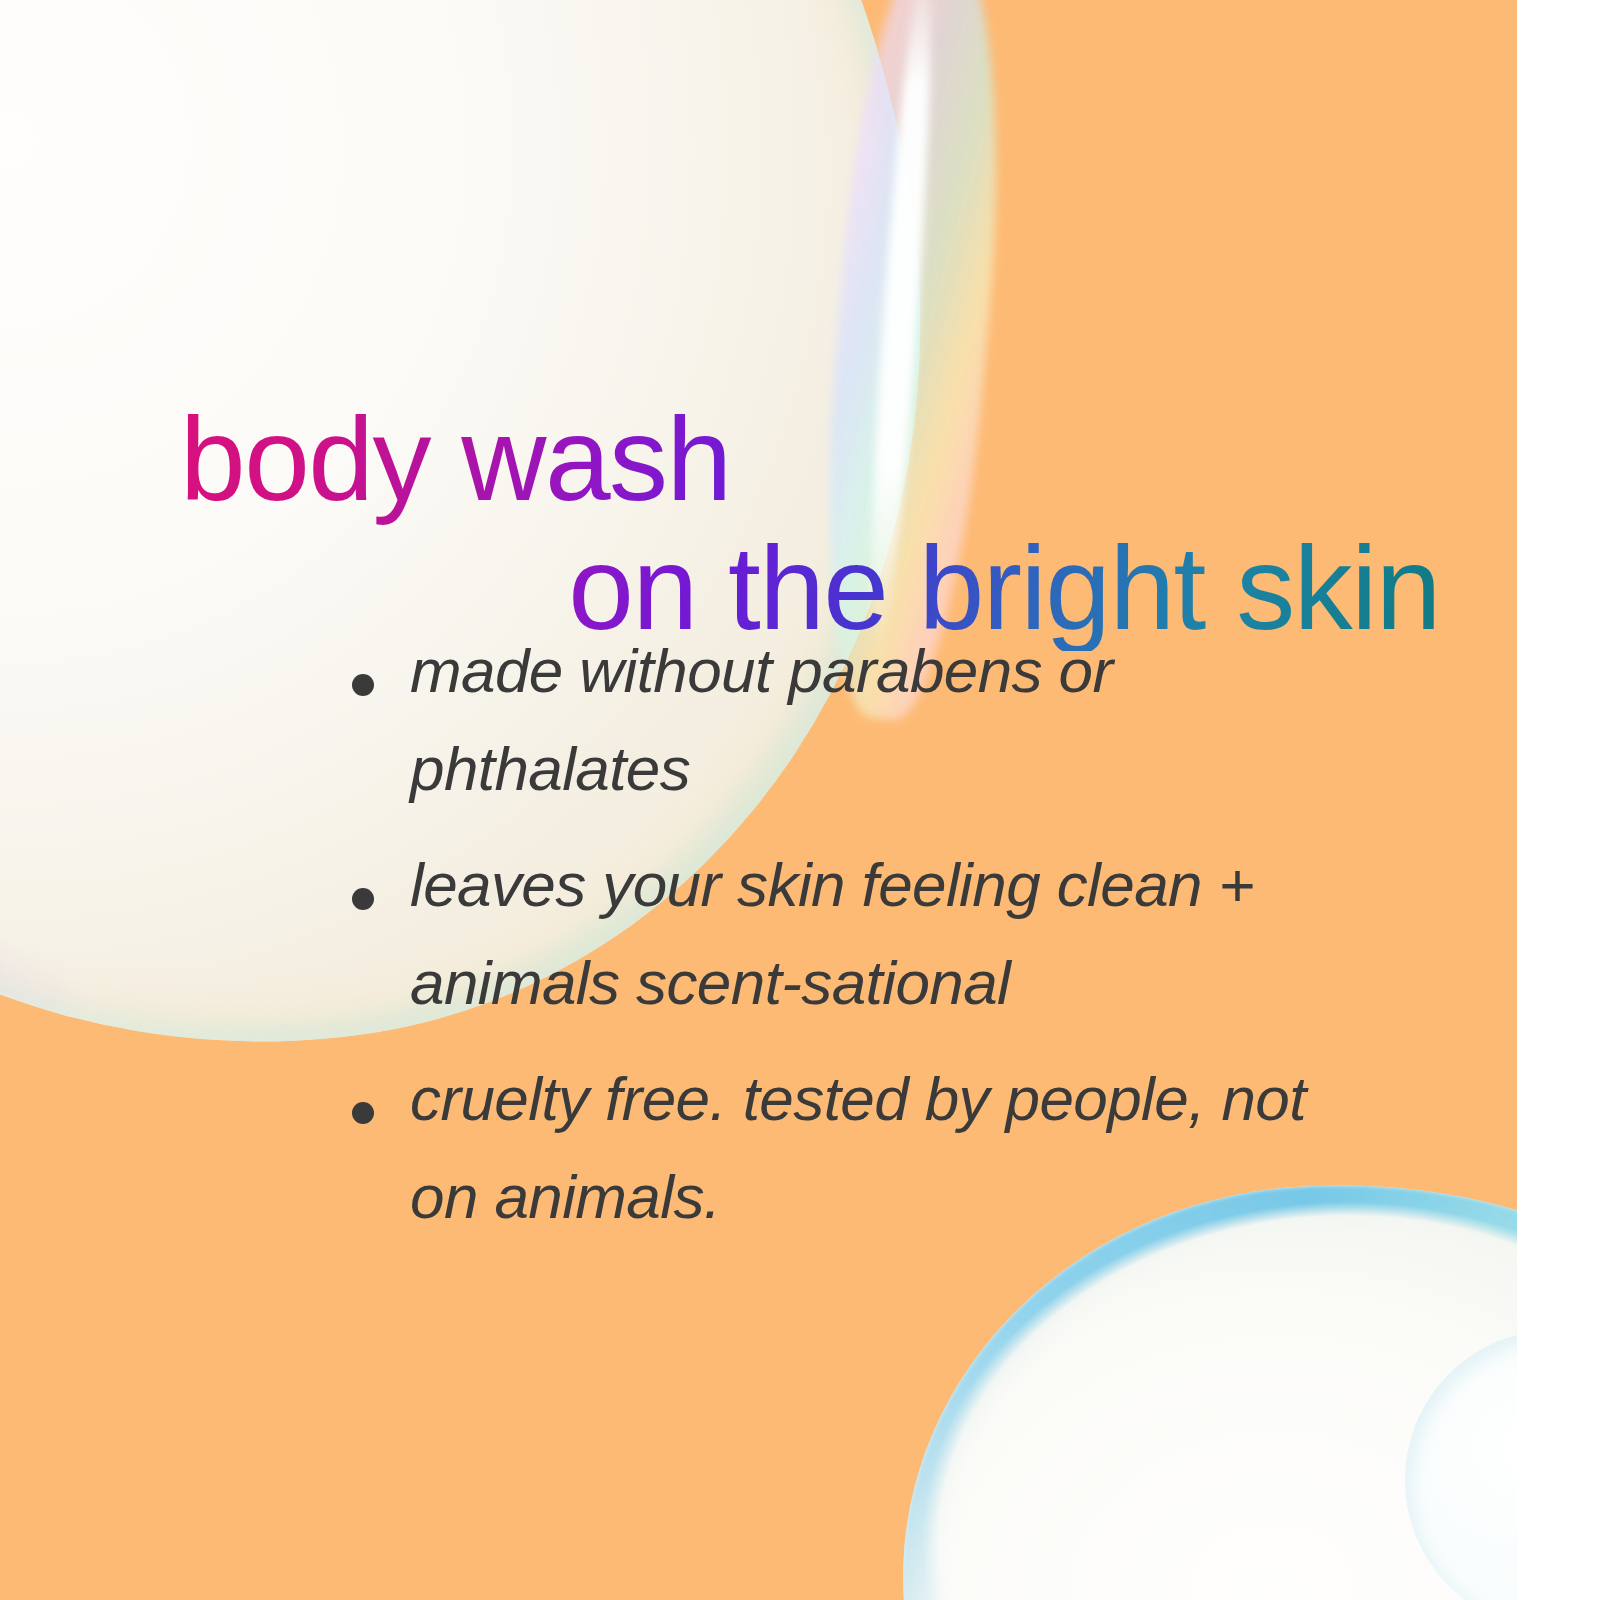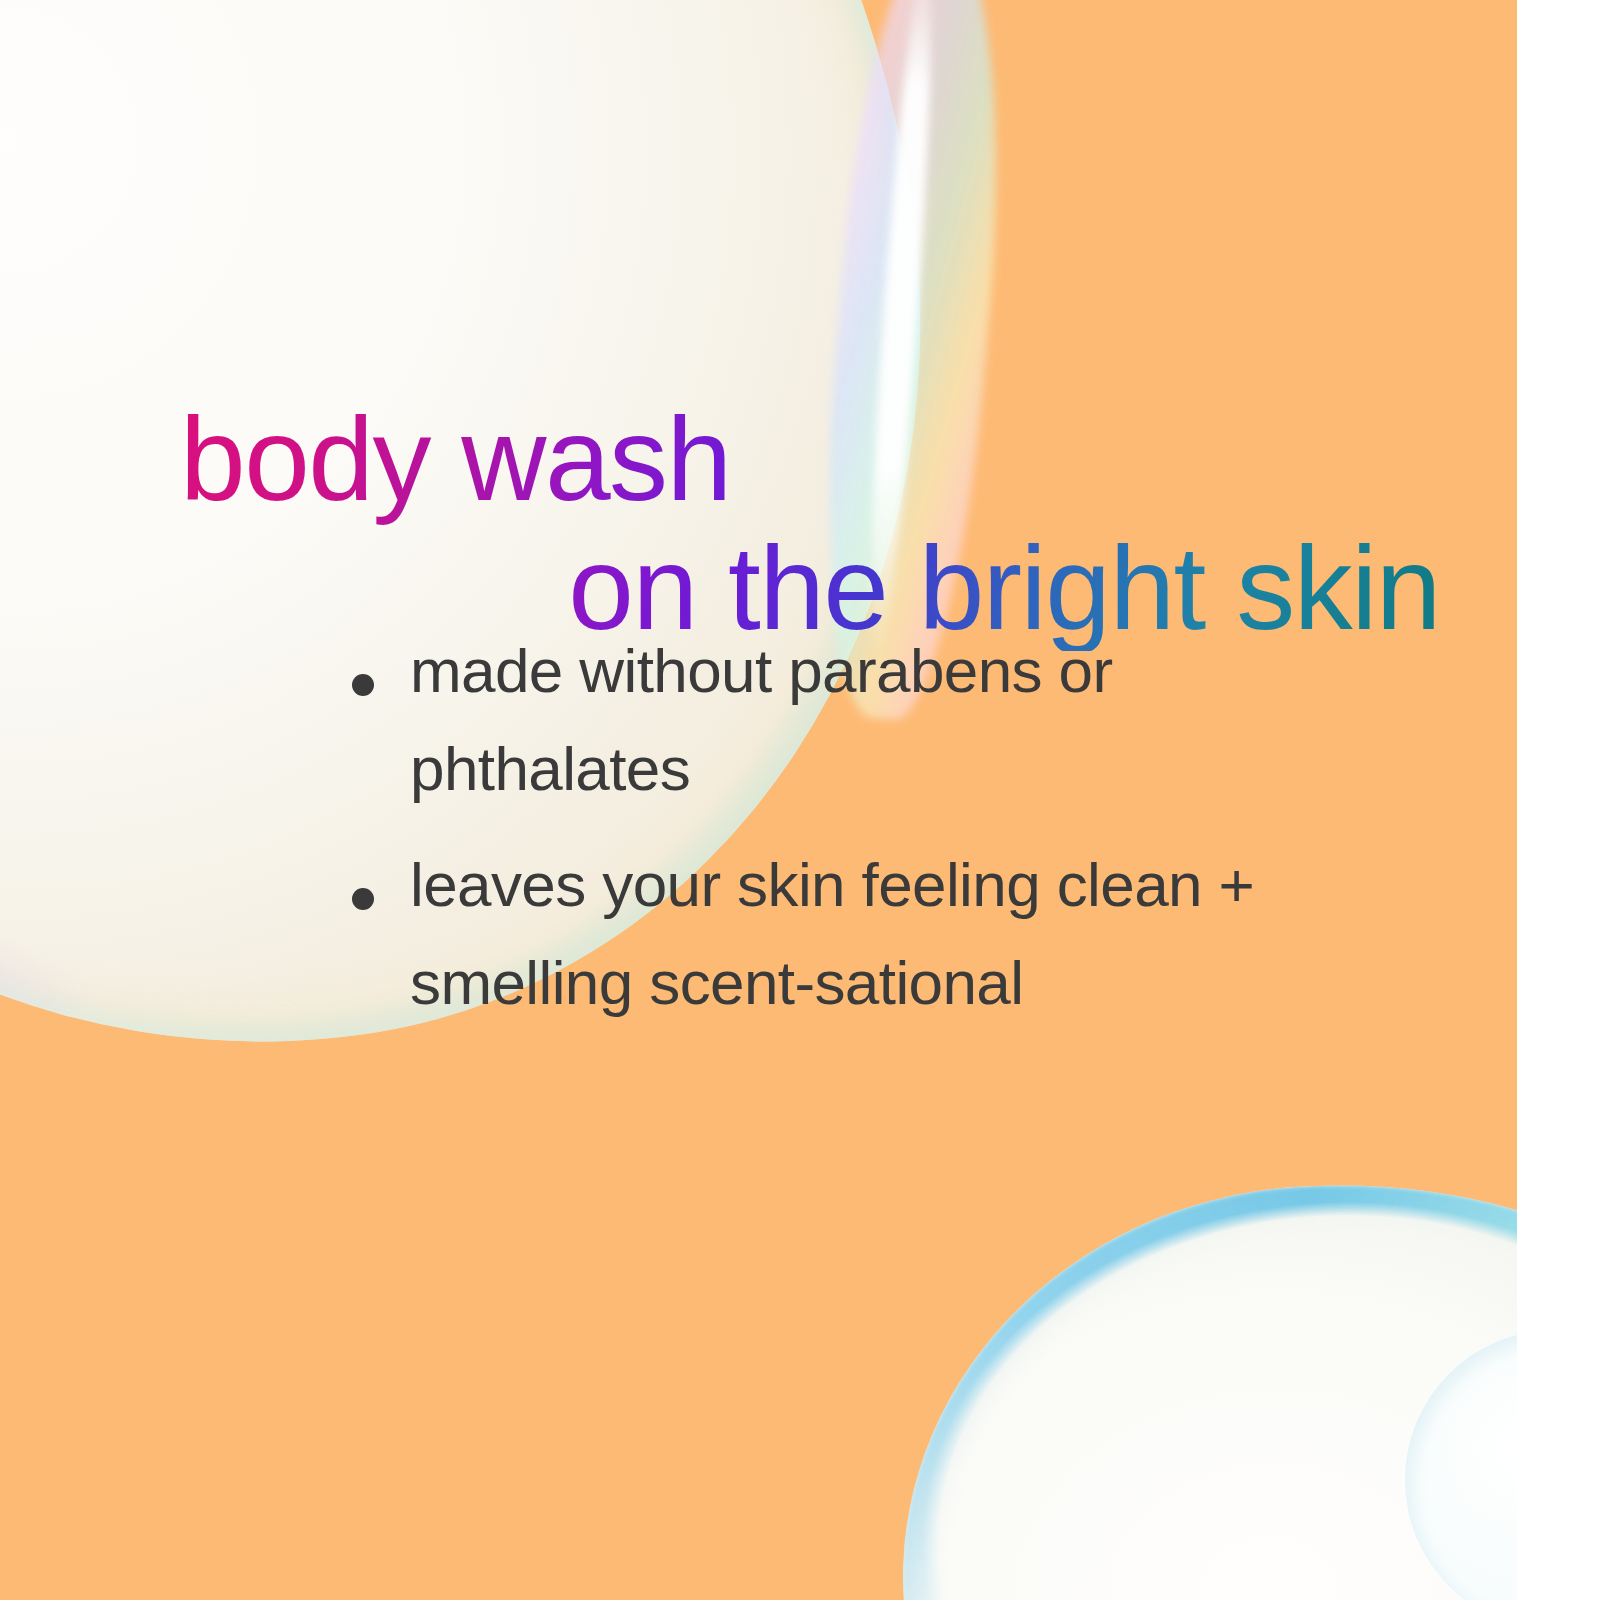--- a/index.html
+++ b/index.html
@@ -221,20 +221,21 @@
   .headline .line2 { display: block; text-align: right; margin-top: 4px; }
 
   .bullets {
     position: absolute;
     left: 330px;
     top: 622px;
     width: 1010px;
     margin: 0;
     padding: 0;
     list-style: none;
+    font-style: italic;
   }
   .bullet {
     position: relative;
     padding-left: 80px;
     margin-bottom: 18px;
     color: #3a3a3a;
     font-size: 62px;
     line-height: 1.58;
     font-weight: 400;
     letter-spacing: -0.6px;
@@ -268,17 +269,18 @@
 
   <div class="content">
 
     <h1 class="headline">
       <span class="line1">body wash</span>
       <span class="line2">on the bright skin</span>
     </h1>
 
     <ul class="bullets">
       <li class="bullet">made without parabens or phthalates</li>
-      <li class="bullet">leaves your skin feeling clean + smelling scent-sational</li>
+      <li class="bullet">leaves your skin feeling clean + animals scent-sational</li>
+      <li class="bullet">cruelty free. tested by people, not on animals.</li>
     </ul>
 
   </div>
 </div>
 
 </body></html>

